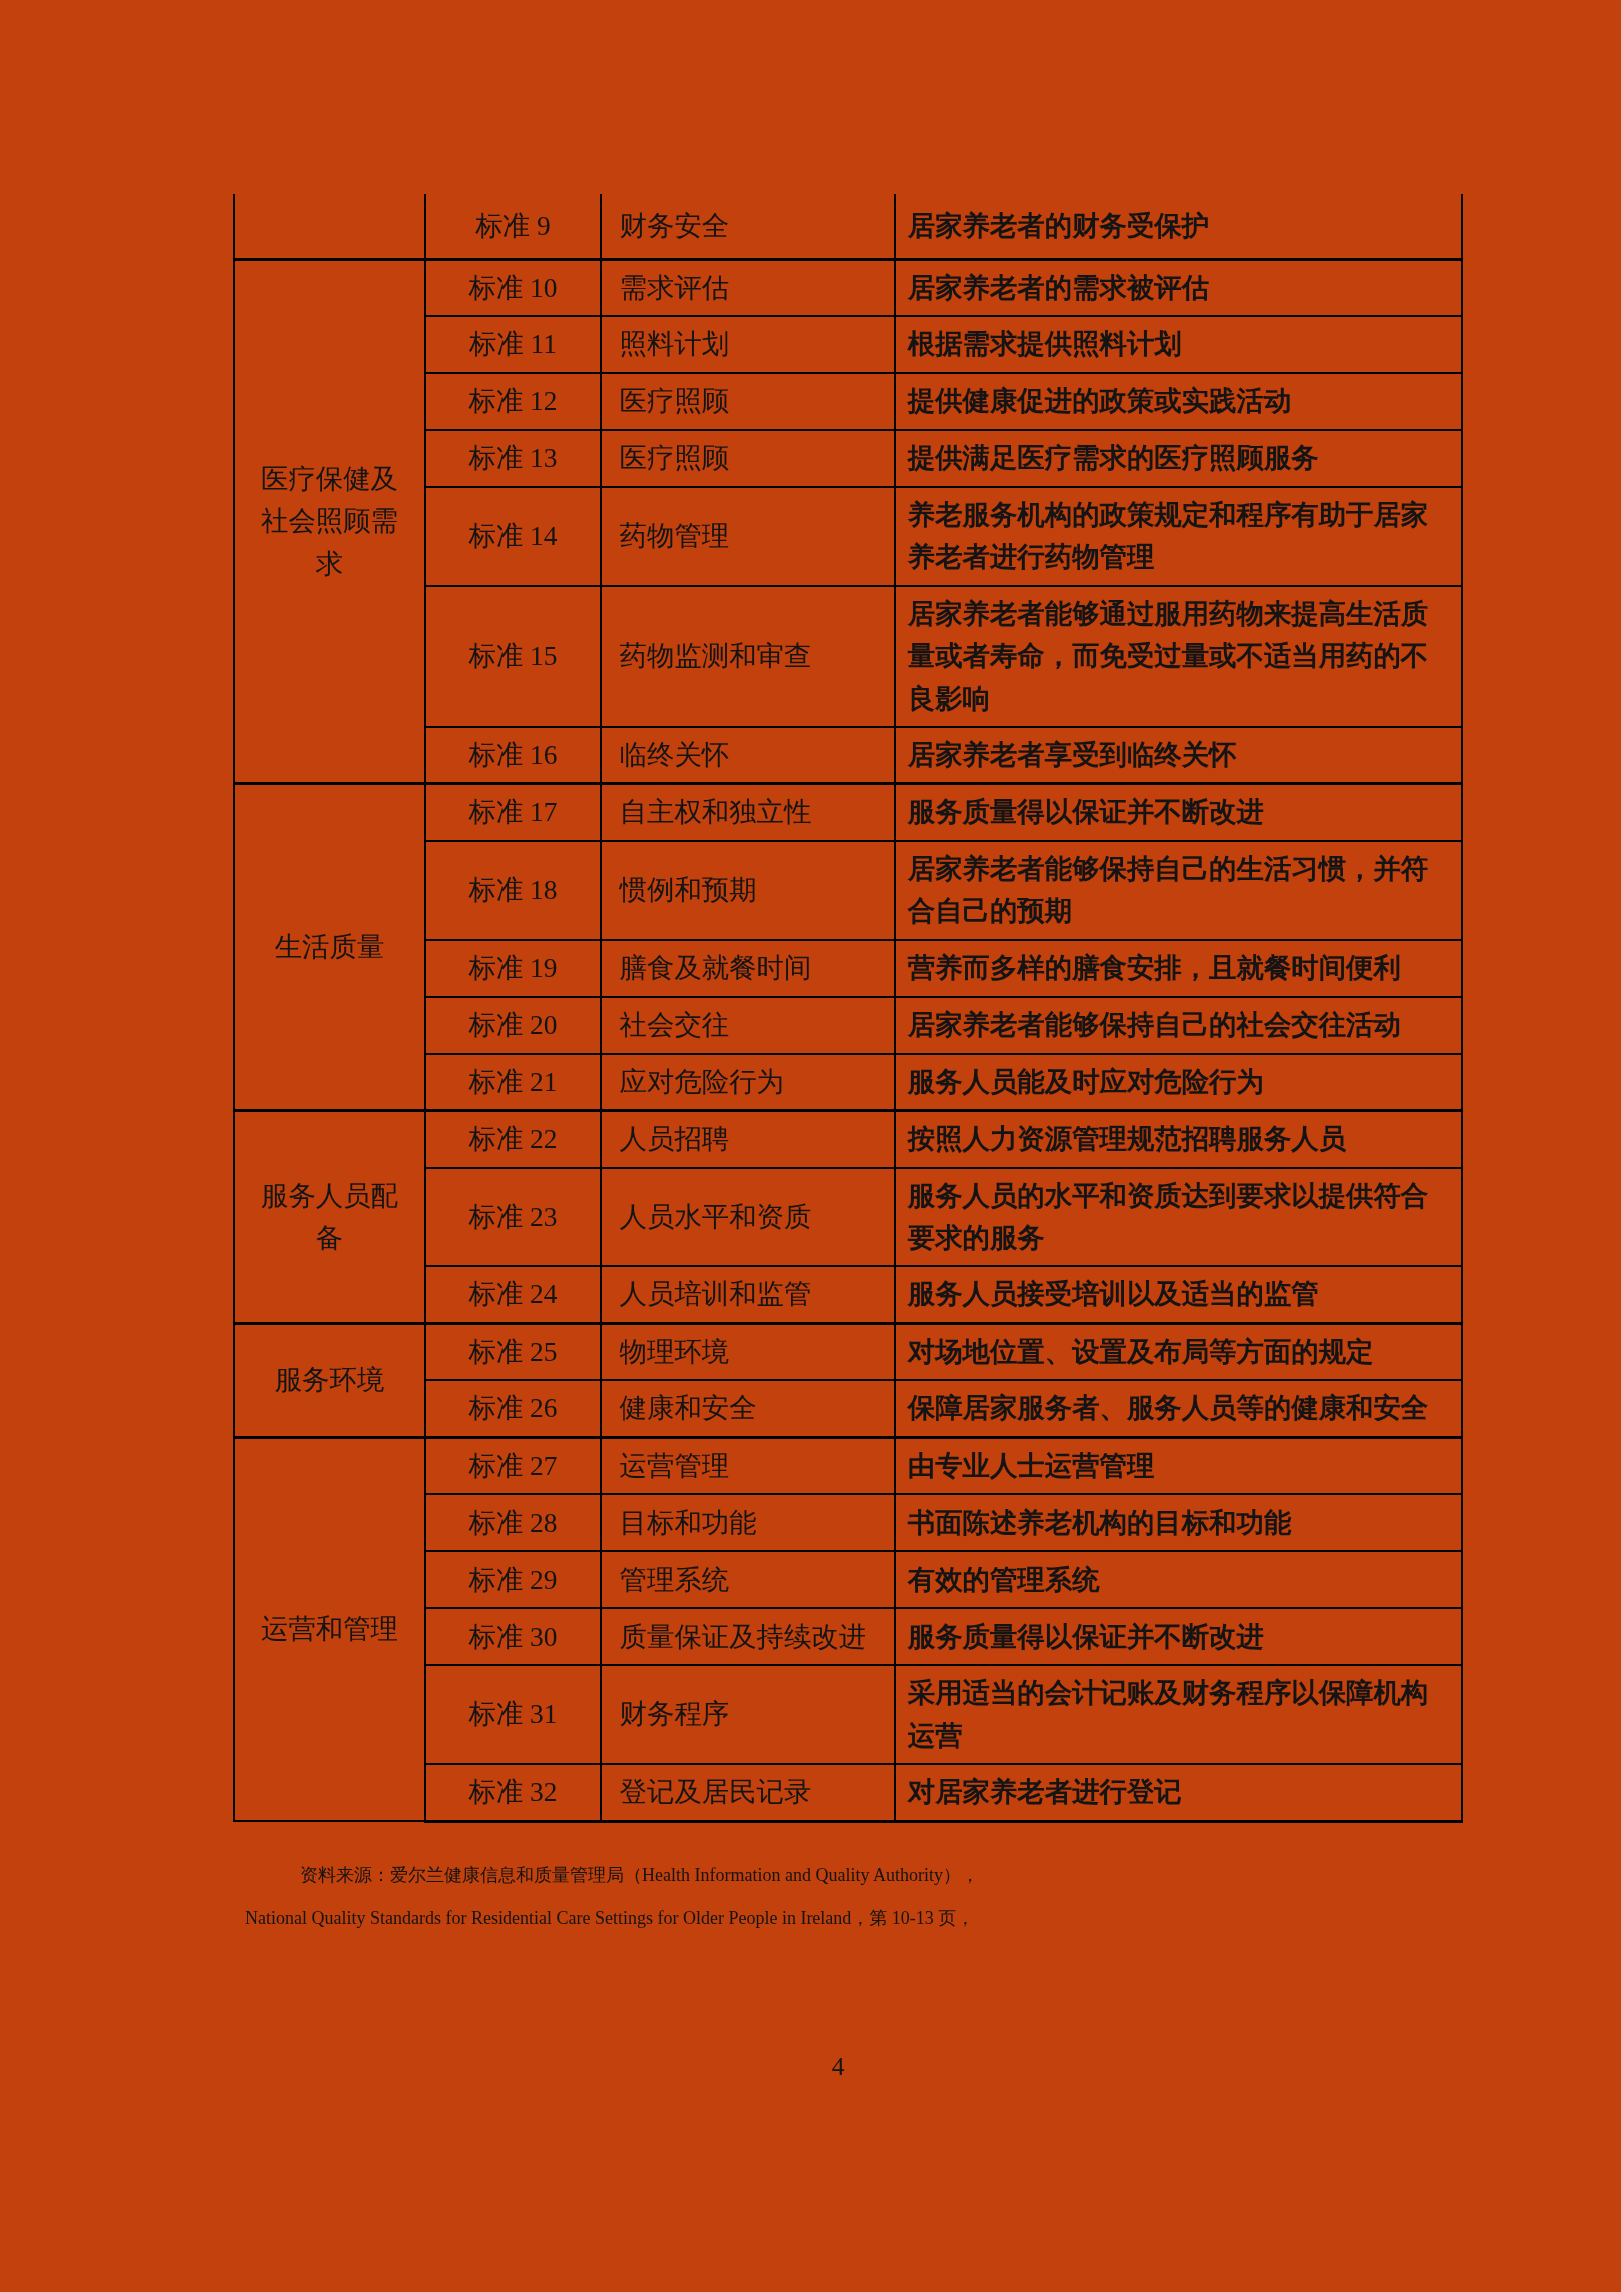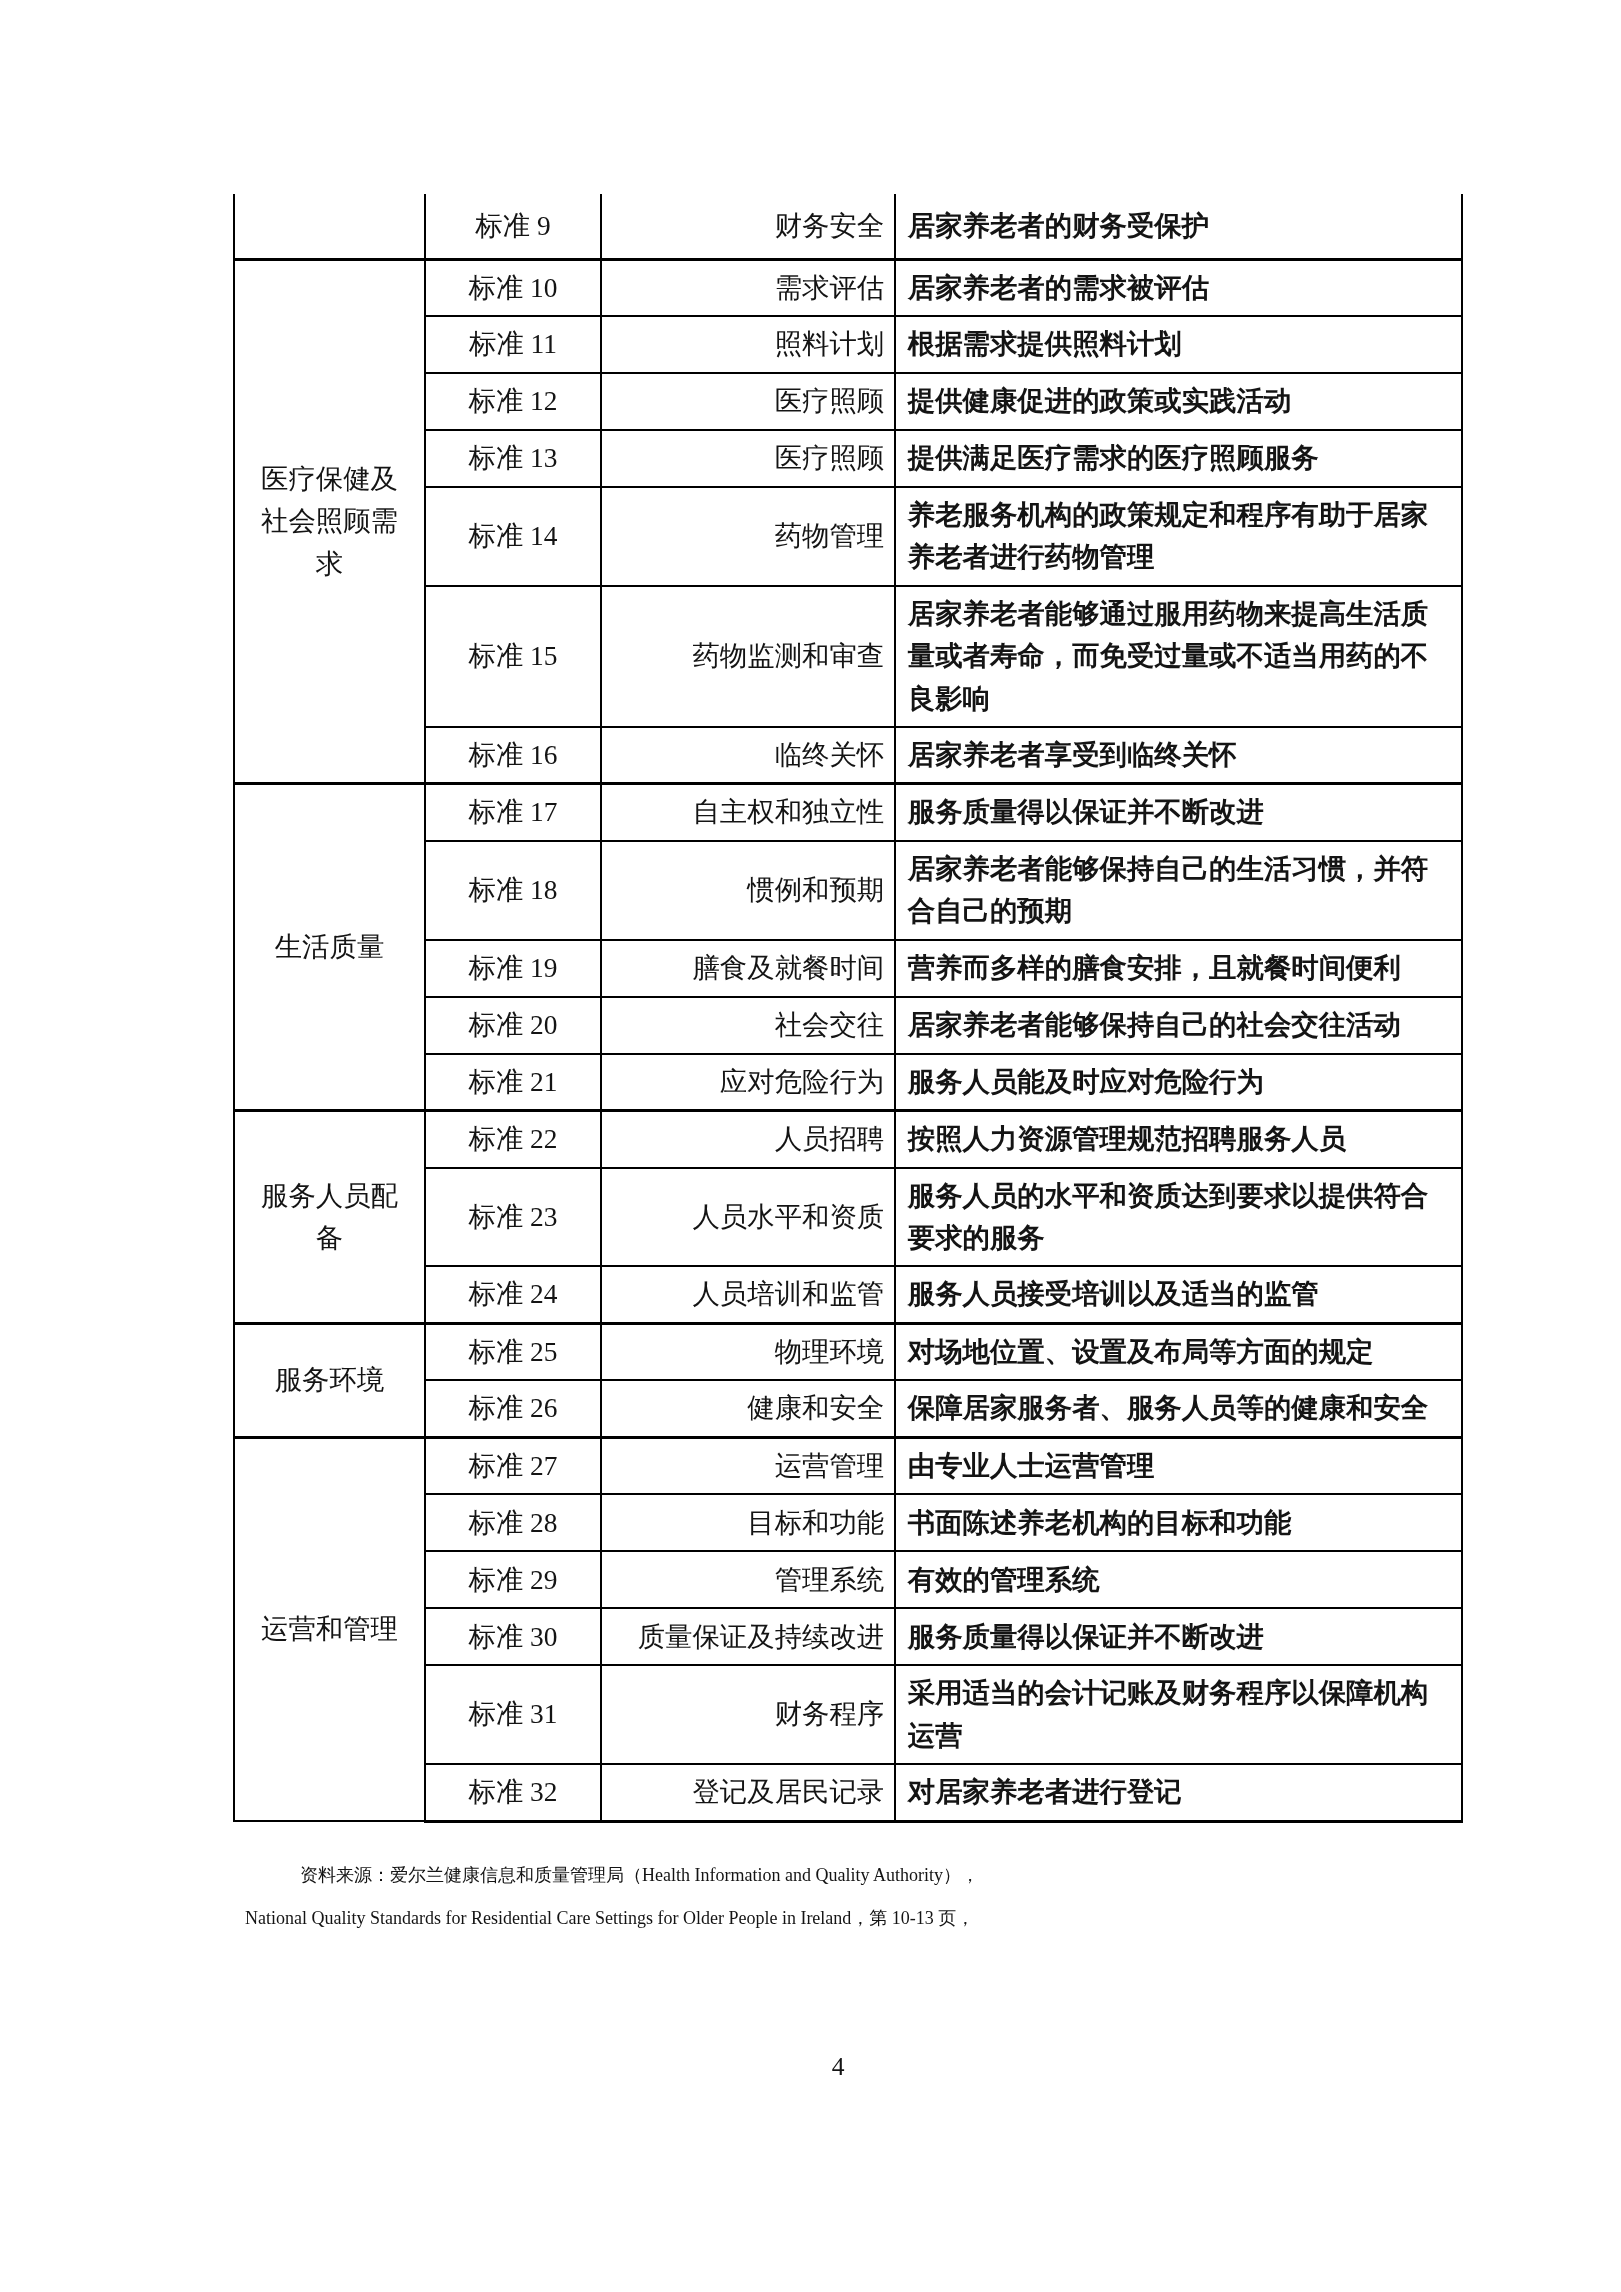--- a/index.html
+++ b/index.html
@@ -4,21 +4,21 @@
 <style>
   html, body {
     margin: 0;
     padding: 0;
     background: #e8e8e8;
   }
   .page {
     position: relative;
     width: 1621px;
     height: 2293px;
-    background: #ffffff;
+    background: #c2410c;
     margin: 0 auto;
     overflow: hidden;
     font-family: "Liberation Serif", "DejaVu Serif", serif;
     color: #141414;
   }
   table.standards {
     position: absolute;
     left: 233px;
     top: 194px;
     width: 1228px;
@@ -38,21 +38,21 @@
   tr.sec td { border-top: 3.9px solid #000; }
   tr.tlast td { border-bottom: 3.9px solid #000; margin-top: 14px; }
   
   tr.hf { height: 65px; }
   tr.h1 { height: 57px; }
   tr.h2 { height: 88px; }
   tr.h3 { height: 120px; }
 
   td.cat  { text-align: center; padding: 5.9px 15.7px; line-height: 1.6; }
   td.num  { text-align: center; padding: 0 5.9px; }
-  td.name { text-align: right; padding: 0 9.8px 0 17.6px; }
+  td.name { text-align: left; padding: 0 9.8px 0 17.6px; }
   td.desc { text-align: left; padding: 5.9px 13.7px 5.9px 11.8px; font-weight: bold; }
 
   .source-note {
     position: absolute;
     left: 245px;
     top: 1854px;
     width: 1235px;
     font-size: 18px;
     line-height: 43px;
   }

